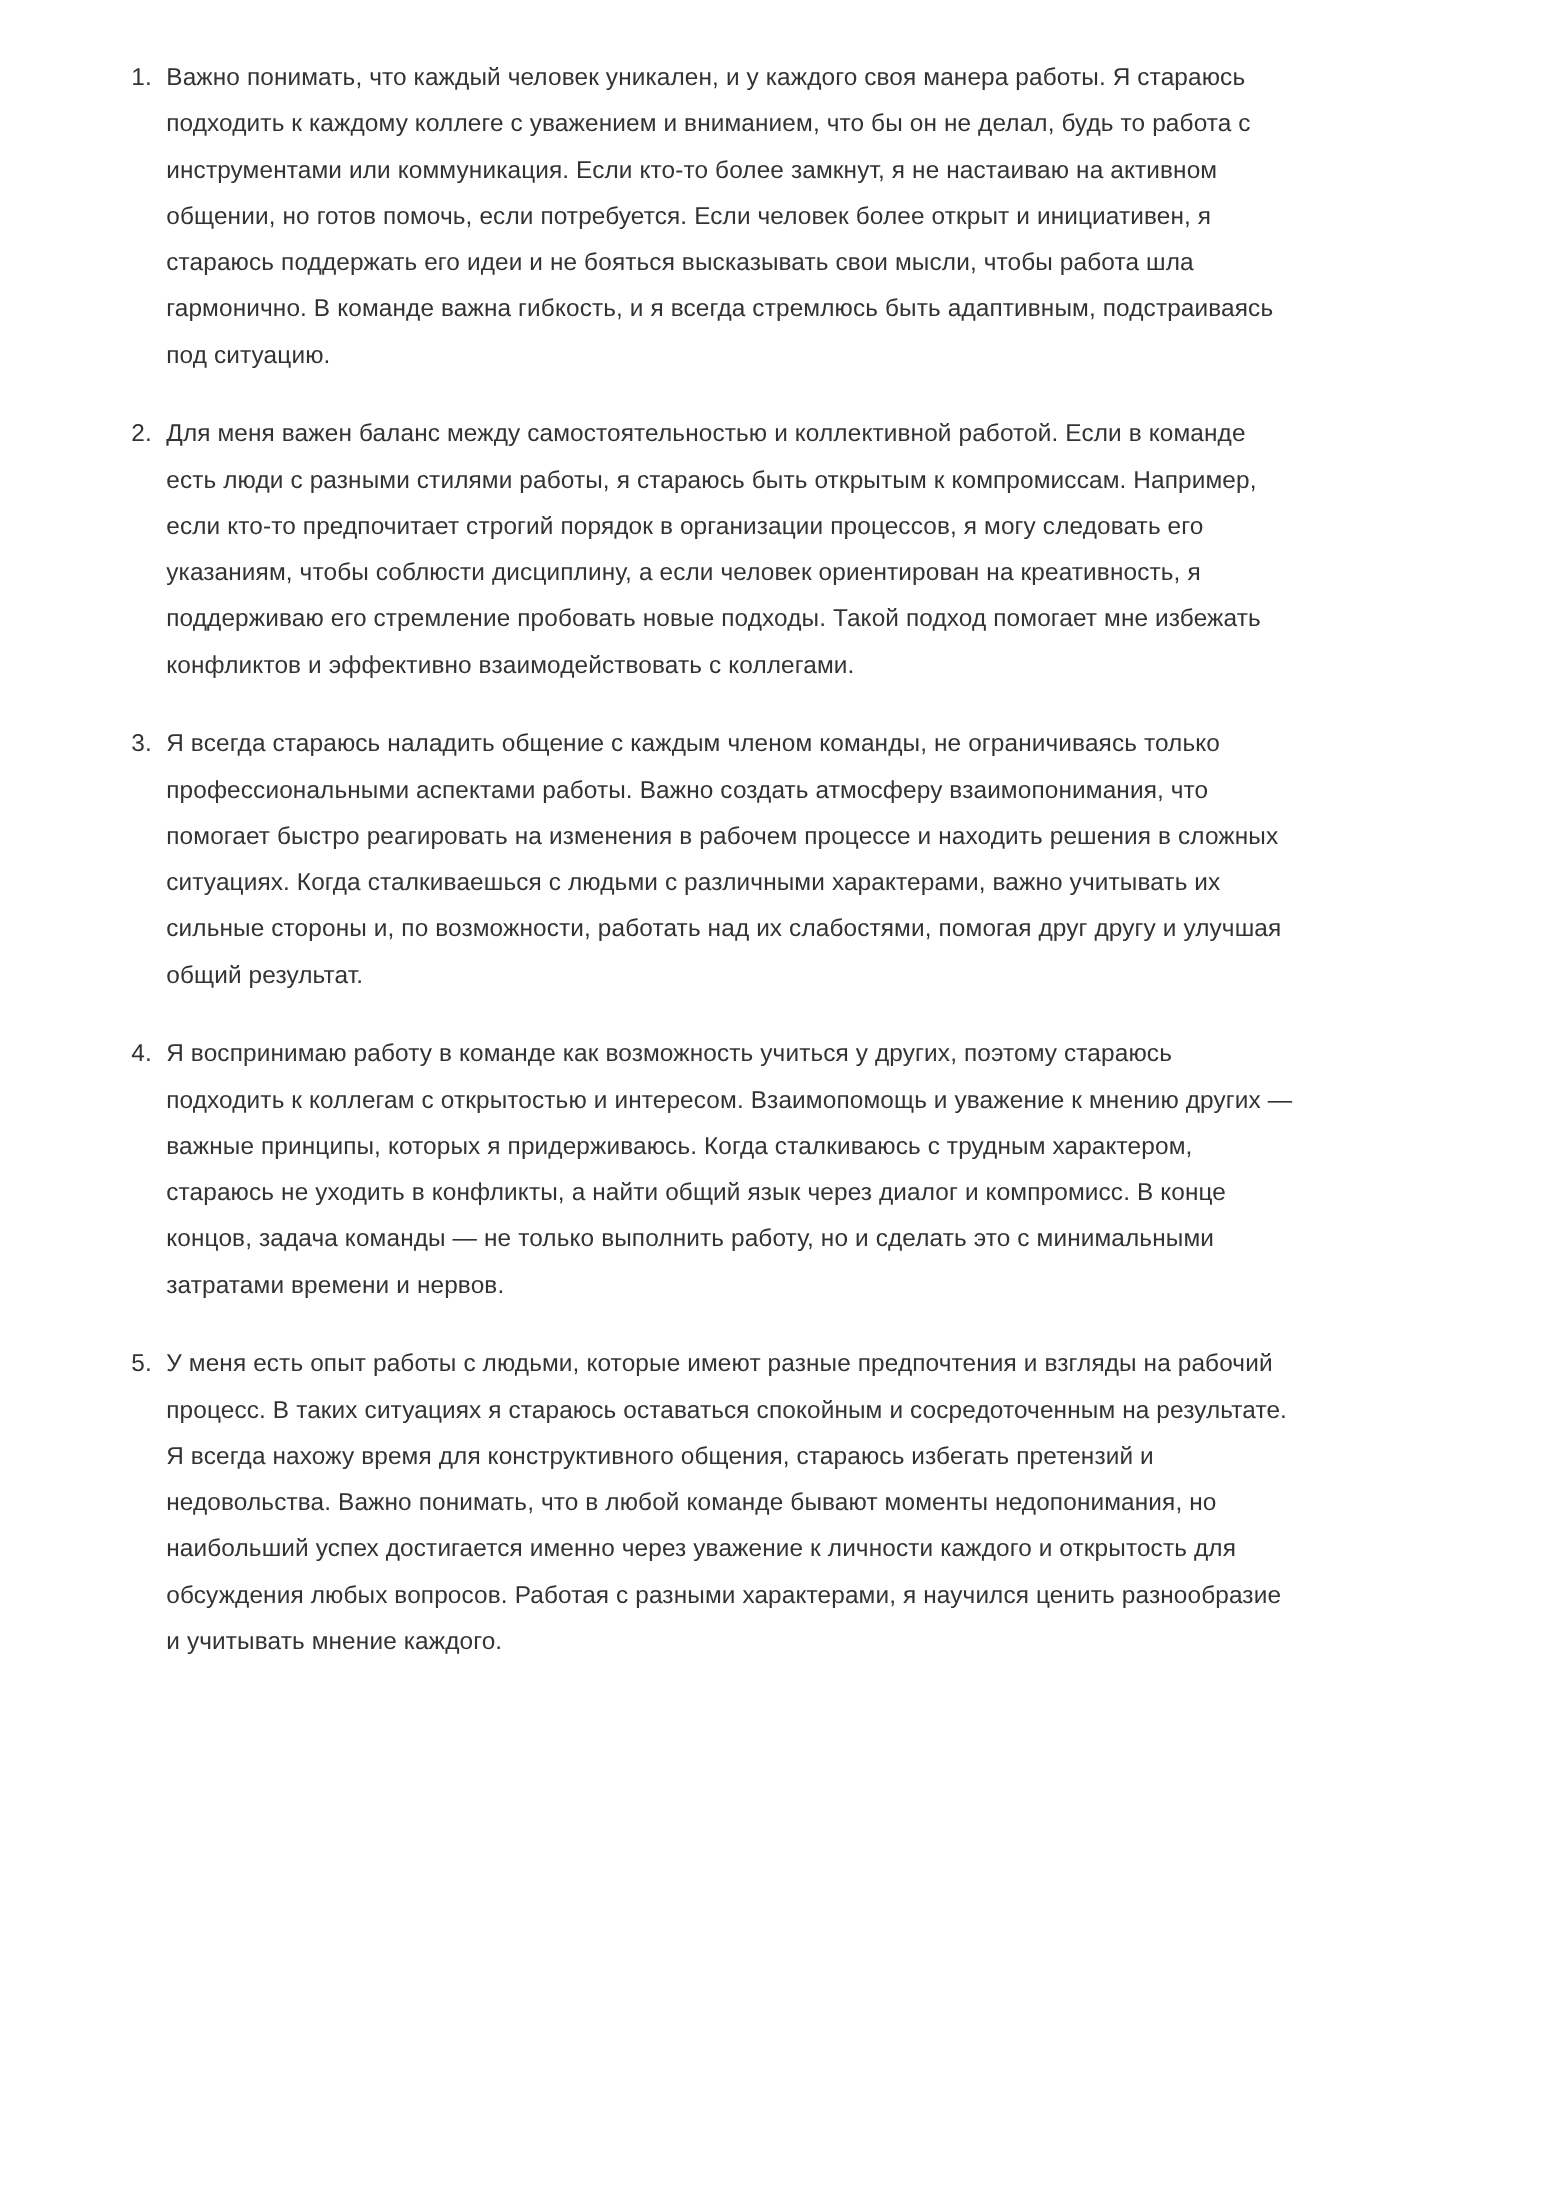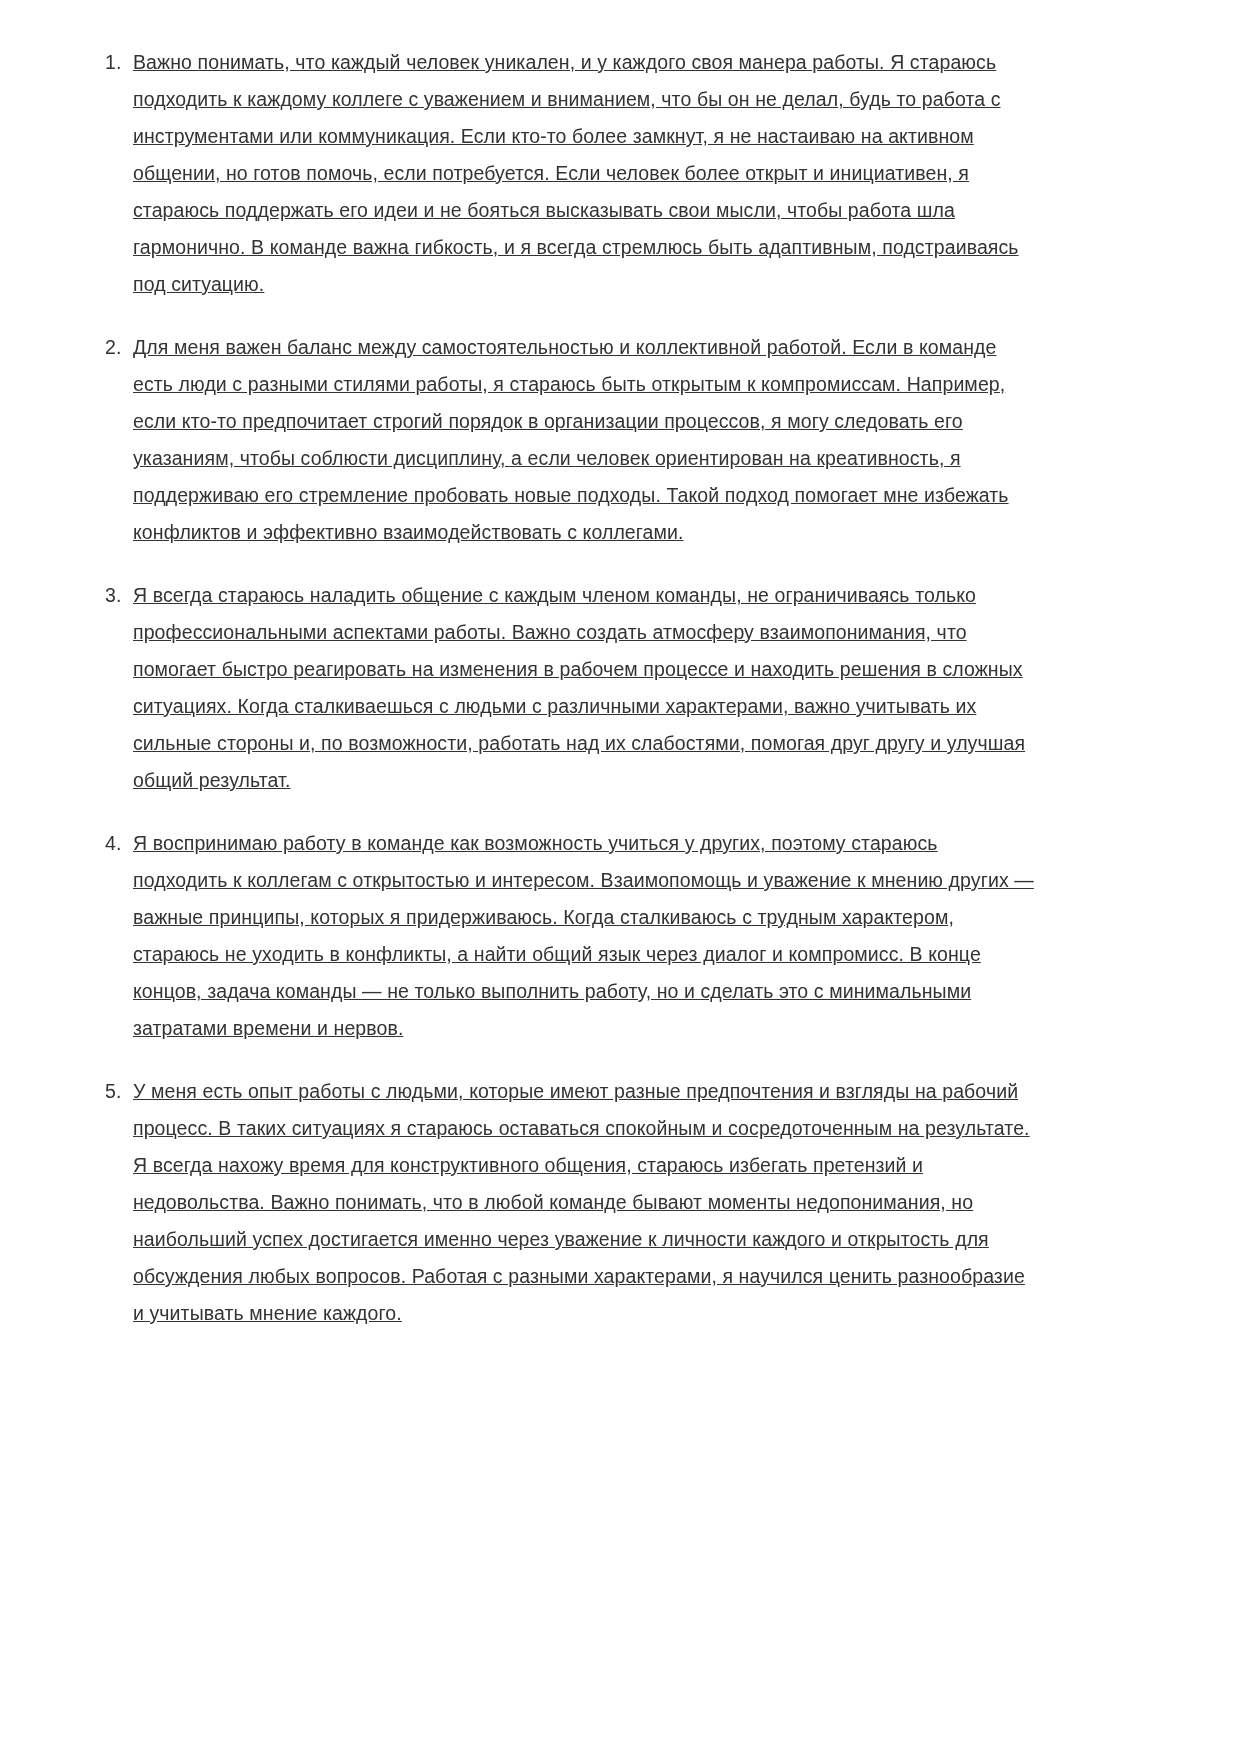--- a/index.html
+++ b/index.html
@@ -34,21 +34,20 @@
     letter-spacing: 0.1px;
   }
   ol.essay .num {
     flex: 0 0 auto;
     min-width: 25px;
     white-space: nowrap;
     padding-right: 3px;
   }
   ol.essay .text {
     flex: 1 1 auto;
-    text-decoration: underline;
   }
 </style>
 </head>
 <body>
 
 <div class="page">
   <ol class="essay">
     <li>
       <span class="num">1.</span>
       <span class="text">Важно понимать, что каждый человек уникален, и у каждого своя манера работы. Я стараюсь подходить к каждому коллеге с уважением и вниманием, что бы он не делал, будь то работа с инструментами или коммуникация. Если кто-то более замкнут, я не настаиваю на активном общении, но готов помочь, если потребуется. Если человек более открыт и инициативен, я стараюсь поддержать его идеи и не бояться высказывать свои мысли, чтобы работа шла гармонично. В команде важна гибкость, и я всегда стремлюсь быть адаптивным, подстраиваясь под ситуацию.</span>

